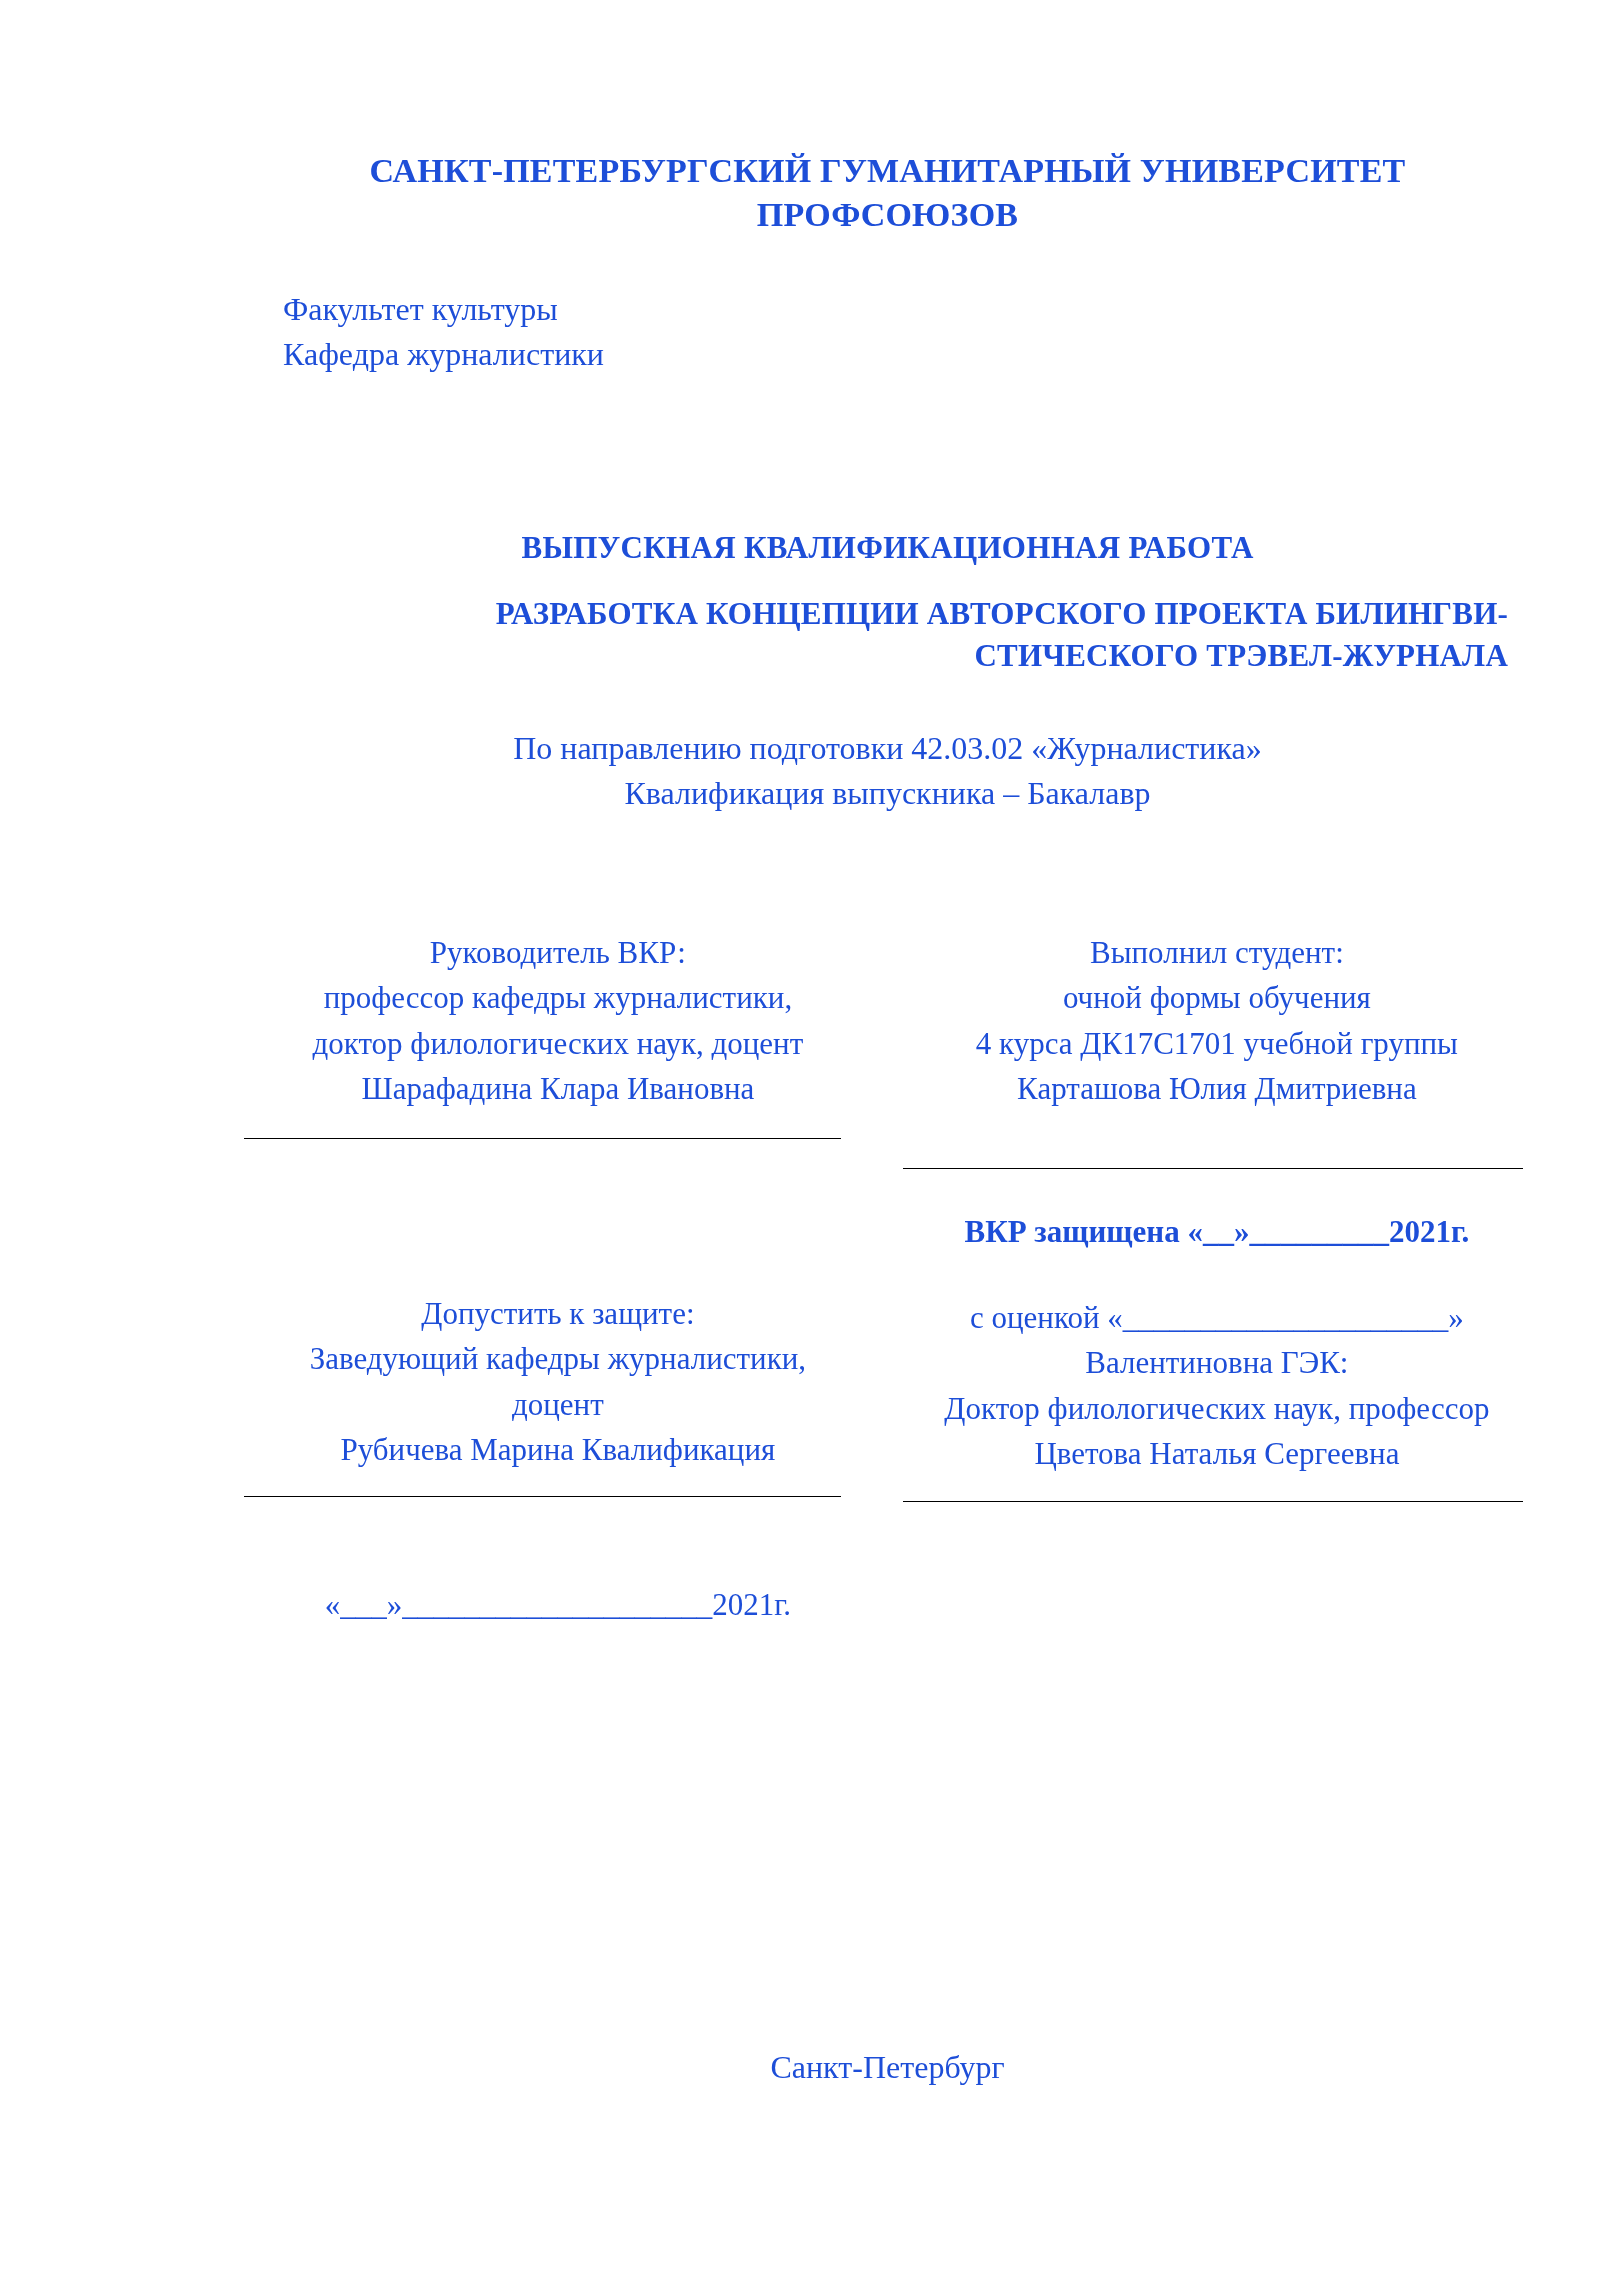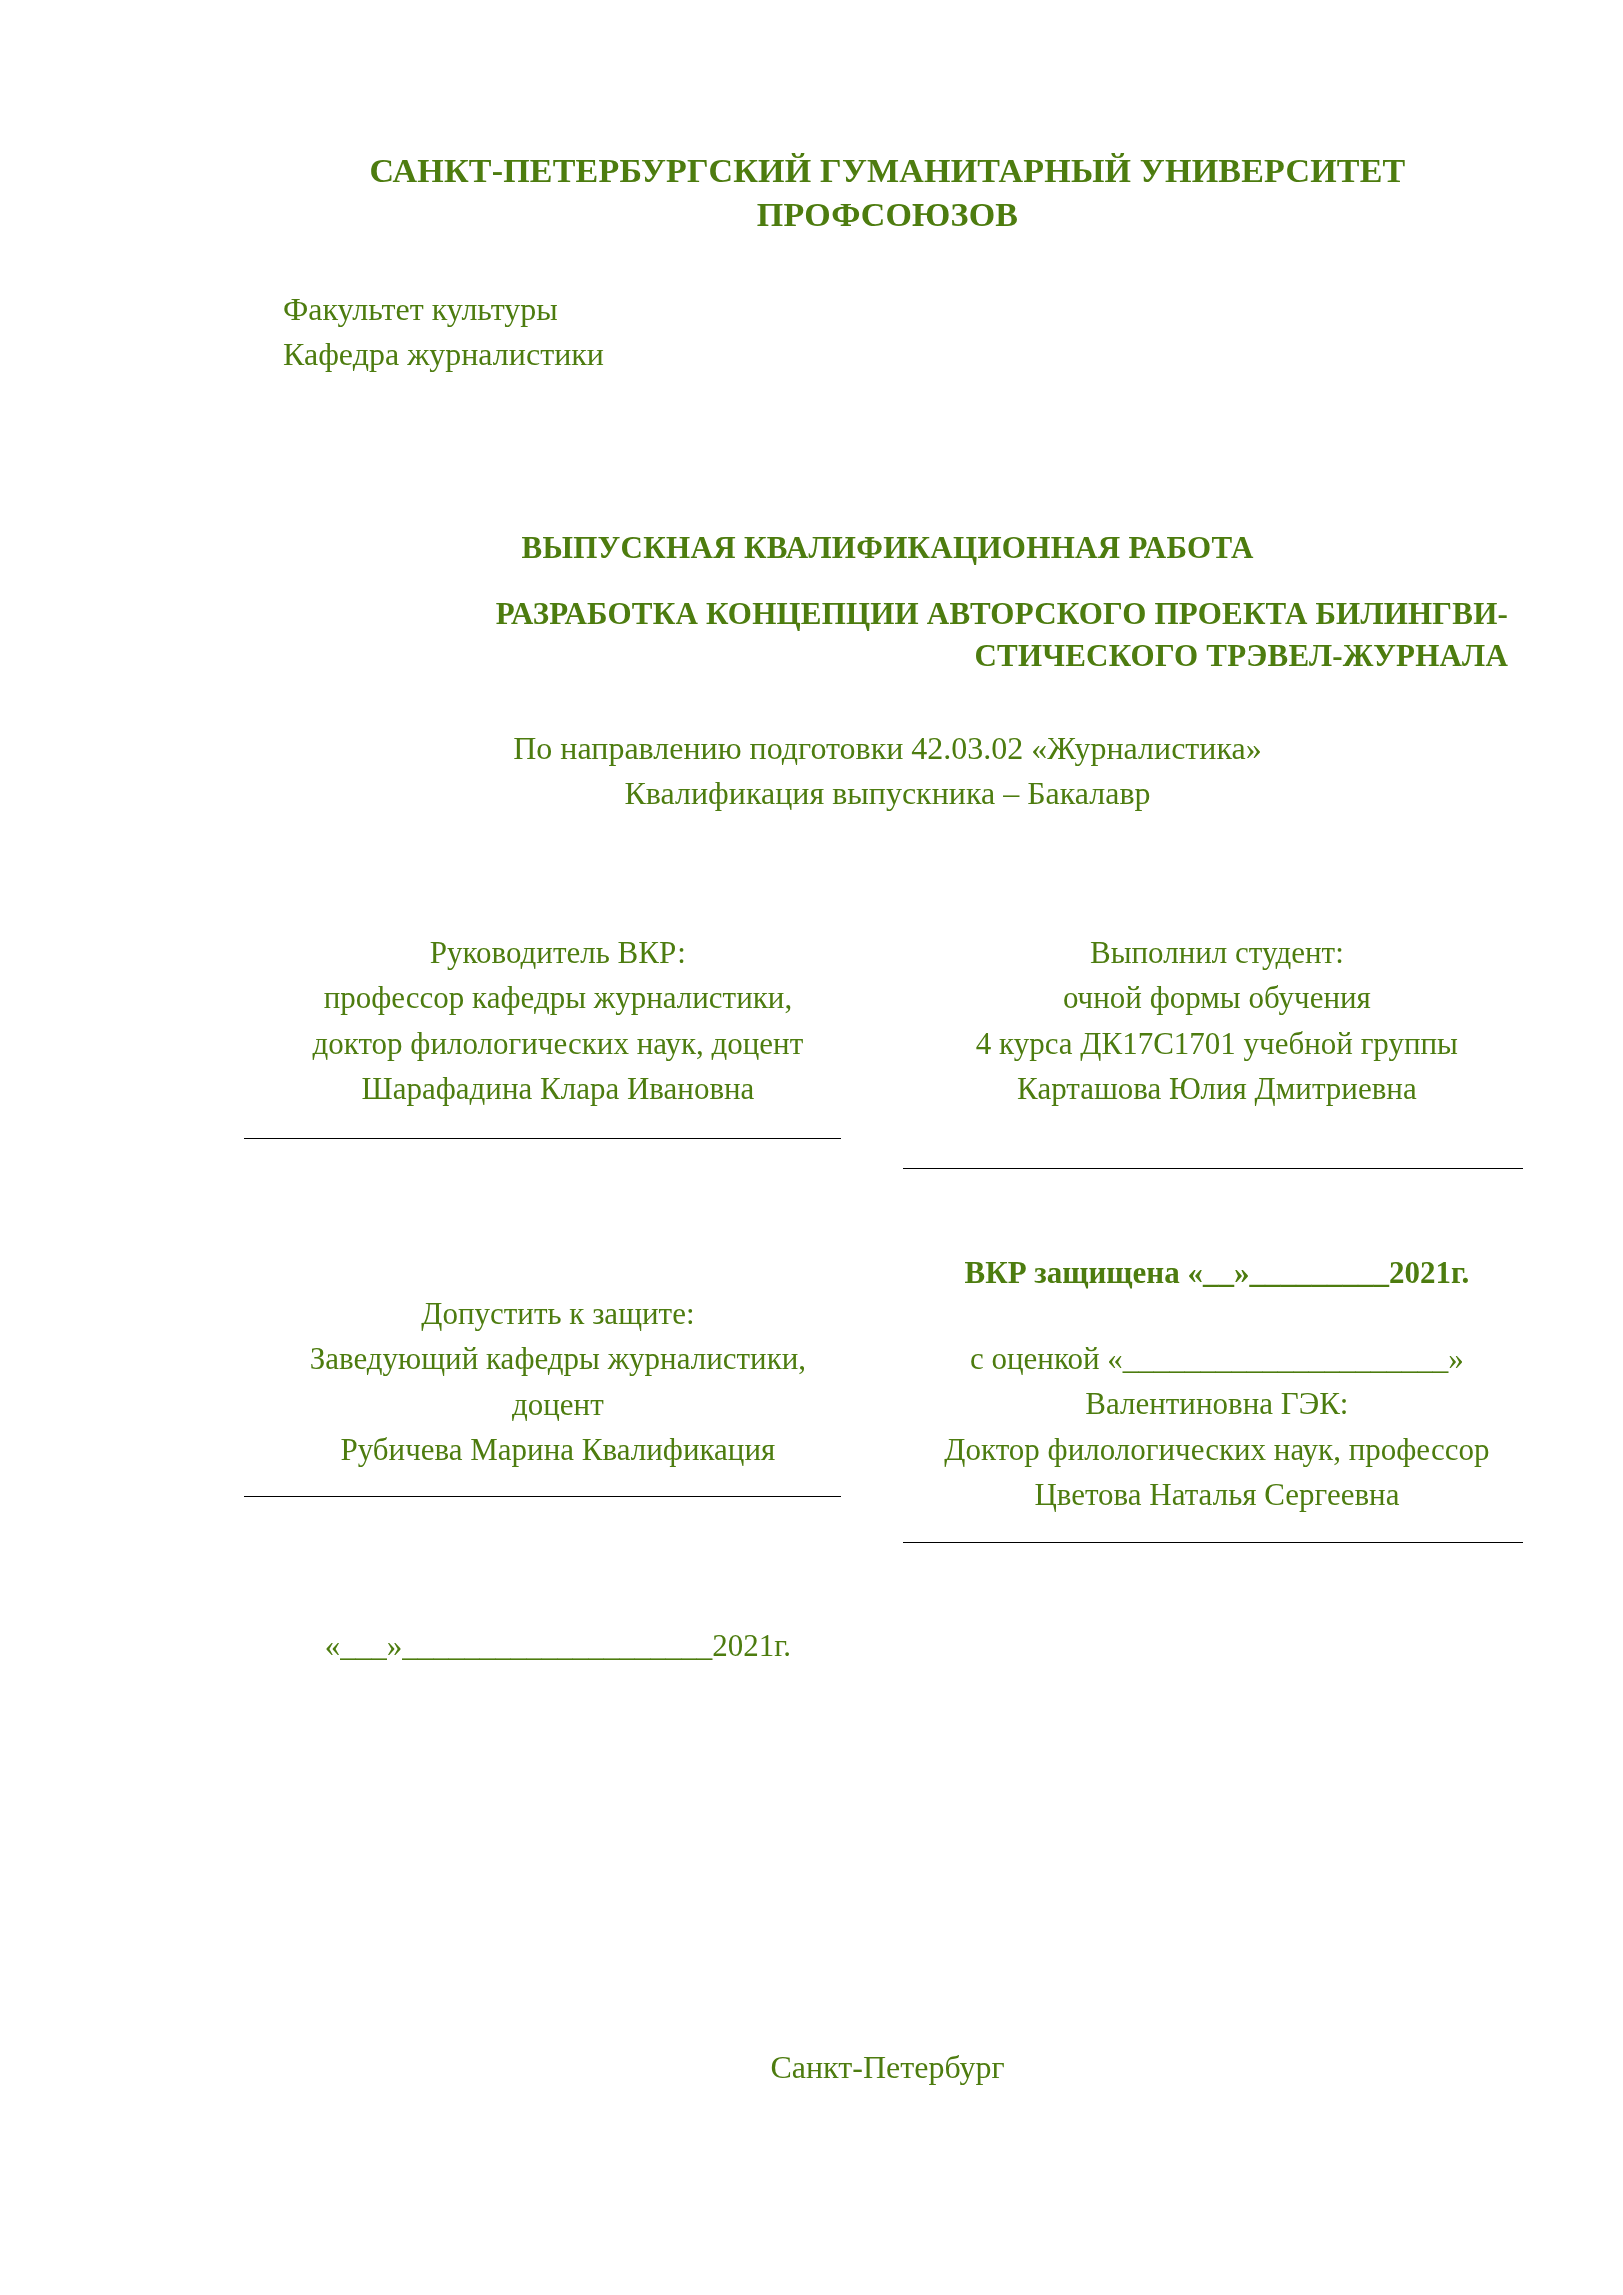--- a/index.html
+++ b/index.html
@@ -7,21 +7,21 @@
     margin: 0;
     padding: 0;
     background: #ffffff;
   }
   .page {
     position: relative;
     width: 1623px;
     height: 2295px;
     background: #ffffff;
     font-family: "Liberation Serif", serif;
-    color: #4d7c0f;
+    color: #1d4ed8;
     box-sizing: border-box;
     overflow: hidden;
   }
   .content {
     position: absolute;
     left: 236px;
     top: 0;
     width: 1303px;
     height: 100%;
   }
@@ -94,21 +94,21 @@
   .col {
     position: absolute;
     top: 0;
     font-size: 31px;
     line-height: 1.46;
   }
   .col-left  { left: 0px;   width: 628px; }
   .col-right { left: 659px; width: 628px; }
 
   .blk { position: absolute; text-align: center; }
-  .line-row { white-space: pre; margin-top: 41px; }
+  .line-row { white-space: pre; }
   .rule {
     border-bottom: 1.6px solid #000;
     height: 0;
   }
   .bold { font-weight: bold; }
 
   
   .city {
     position: absolute;
     left: 47px;

